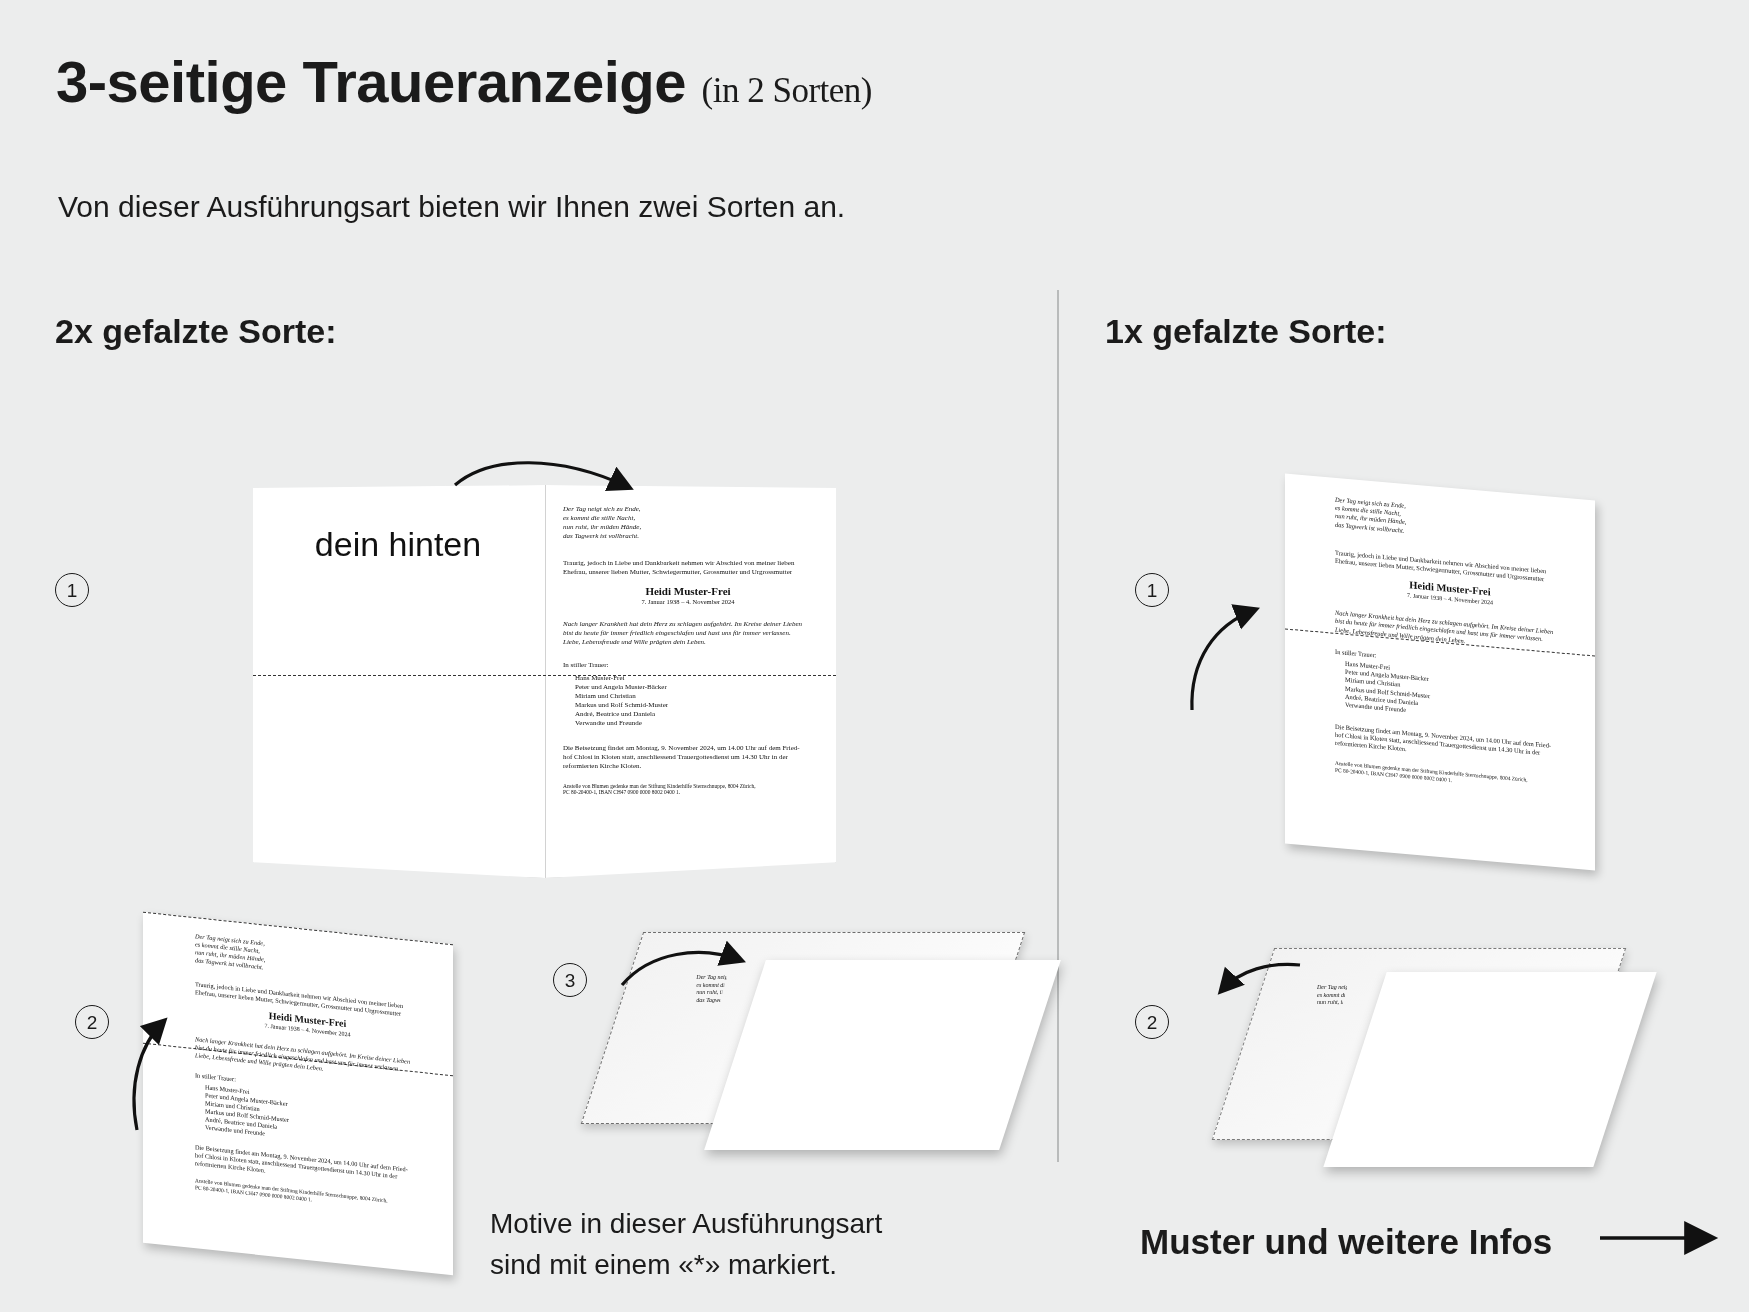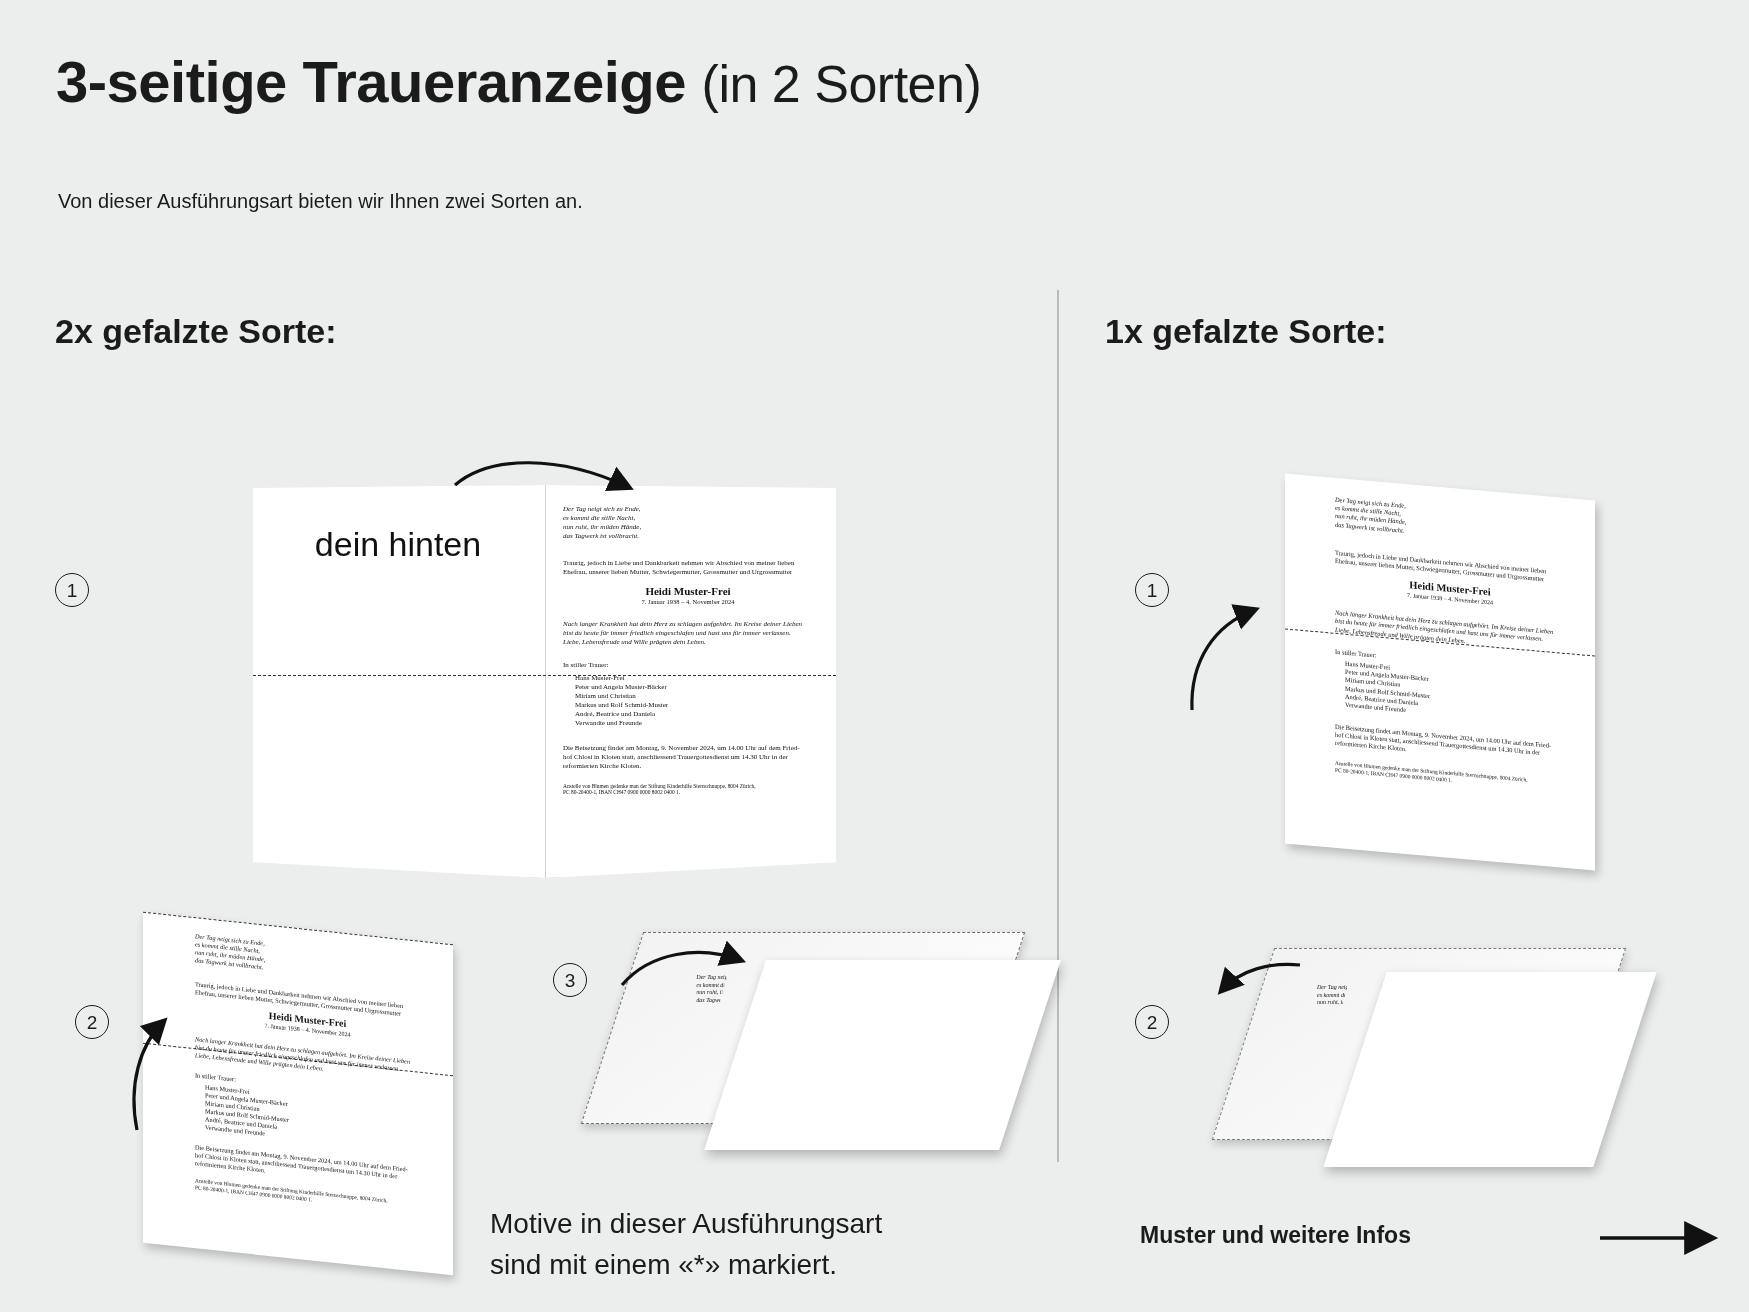--- a/index.html
+++ b/index.html
@@ -11,24 +11,24 @@
     position:relative;
     overflow:hidden;
   }
   .page{position:absolute;inset:0;}
 
   
   .title{
     position:absolute;left:56px;top:48px;
     font-size:58px;font-weight:700;letter-spacing:-0.5px;white-space:nowrap;
   }
-  .title .light{font-weight:400;font-size:52px;}
+  .title .light{font-weight:400;font-size:35px;font-family:Liberation Serif, serif;}
   .subtitle{
     position:absolute;left:58px;top:190px;
-    font-size:20px;font-weight:400;
+    font-size:30px;font-weight:400;
   }
   .col-head{
     position:absolute;font-size:34px;font-weight:700;
   }
   .col-head.left{left:55px;top:312px;}
   .col-head.right{left:1105px;top:312px;}
 
   
   .divider{
     position:absolute;left:1057px;top:290px;width:2px;height:872px;
@@ -64,21 +64,21 @@
 
   
   .big-label{
     position:absolute;font-size:34px;font-weight:400;text-align:center;color:#111;
     font-family:"Liberation Sans",sans-serif;
   }
   .note{
     position:absolute;font-size:28px;line-height:1.45;
   }
   .muster{
-    position:absolute;font-size:23px;font-weight:700;
+    position:absolute;font-size:35px;font-weight:700;
   }
 
   
   svg.overlay{position:absolute;left:0;top:0;width:1749px;height:1312px;pointer-events:none;}
 </style>
 </head>
 <body>
 
 <div class="page">
 

